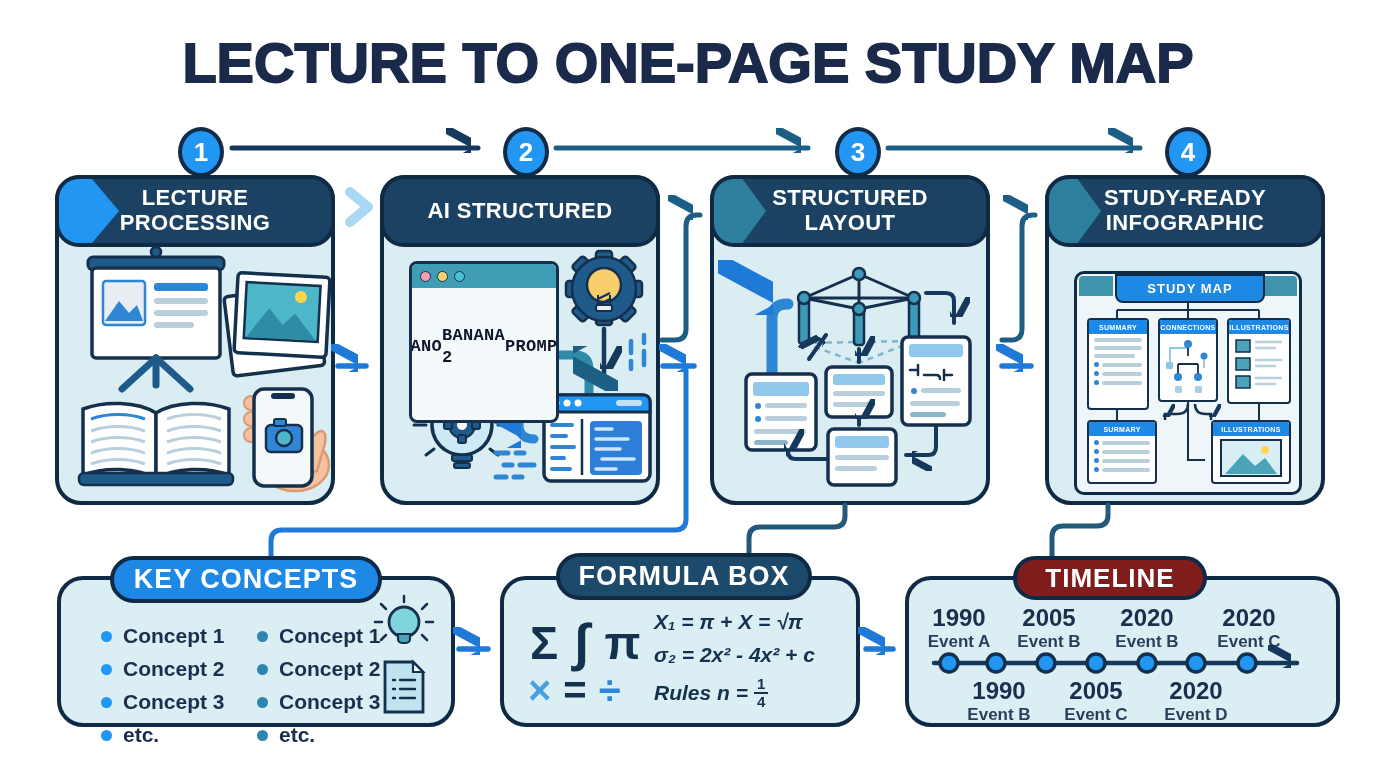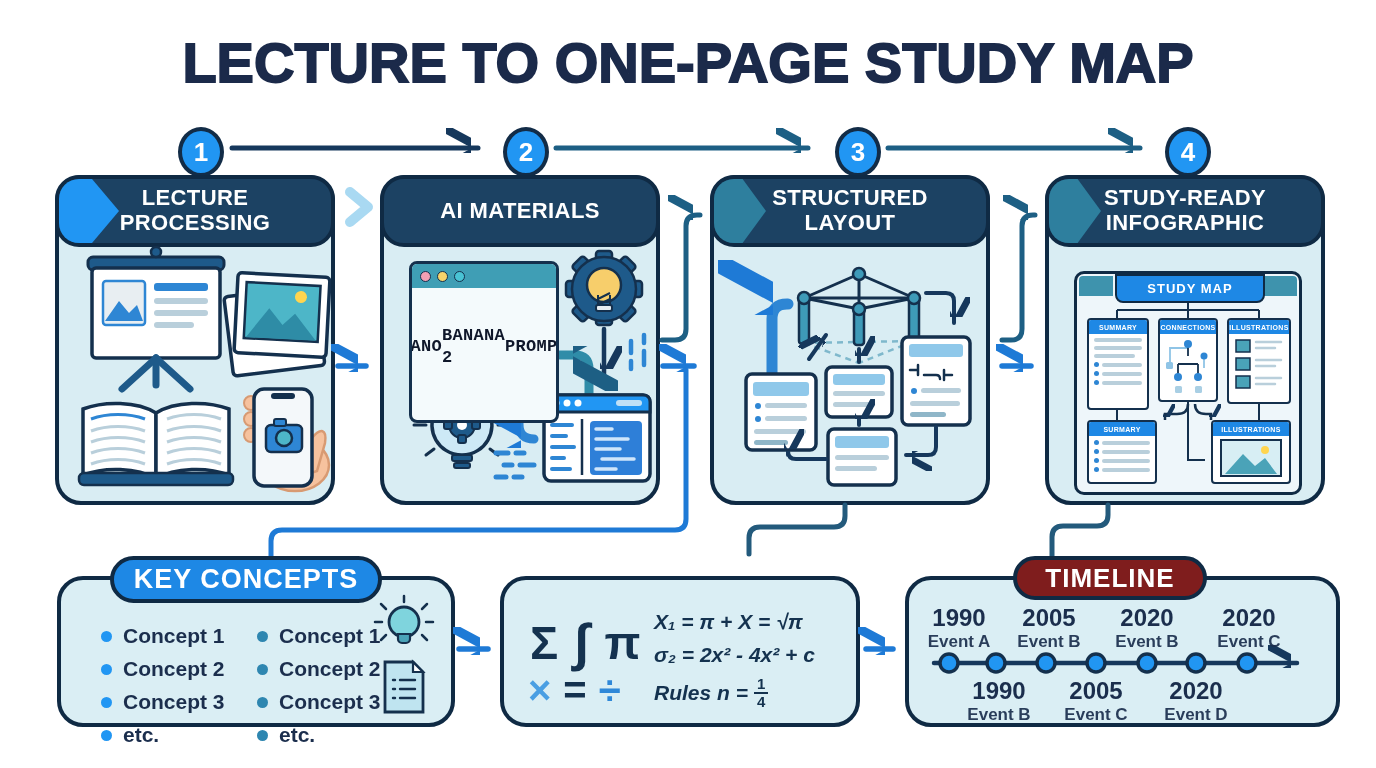--- a/index.html
+++ b/index.html
@@ -182,21 +182,21 @@
         <rect x="212" y="150" width="24" height="6" rx="3" fill="#14304d"></rect>
         <rect x="207" y="182" width="36" height="27" rx="5" fill="#2e86d4" stroke="#14304d" stroke-width="2.5"></rect>
         <rect x="215" y="176" width="12" height="7" rx="2" fill="#2e86d4" stroke="#14304d" stroke-width="2"></rect>
         <circle cx="225" cy="195" r="8" fill="#4db6c8" stroke="#14304d" stroke-width="2.5"></circle>
       </g>
     </svg>
   </div>
 
   <div class="panel" style="left:380px;top:175px;">
     <div class="panel-header">
-      <span class="label">AI MATERIALS</span>
+      <span class="label">AI STRUCTURED</span>
     </div>
     <svg class="illus" width="272" height="252" viewBox="0 0 272 252">
 
       <g>
         <g fill="#1e5a8a" stroke="#14304d" stroke-width="2.5">
           <rect x="212" y="8" width="16" height="14" rx="3"></rect>
             <rect x="212" y="68" width="16" height="14" rx="3"></rect>
           <rect x="182" y="38" width="14" height="16" rx="3"></rect>
             <rect x="244" y="38" width="14" height="16" rx="3"></rect>
           <rect x="190" y="16" width="16" height="14" rx="3" transform="rotate(-45 198 23)"></rect>
@@ -533,20 +533,23 @@
             <line x1="31" y1="86" x2="46" y2="86"></line>
           <line x1="24" y1="95" x2="26" y2="95"></line>
             <line x1="31" y1="95" x2="46" y2="95"></line>
           <line x1="24" y1="104" x2="26" y2="104"></line>
             <line x1="31" y1="104" x2="46" y2="104"></line>
         </g>
       </g>
     </svg>
   </div>
 
+  <div class="pill dark" style="left:556px;top:553px;width:256px;">
+    <span>FORMULA BOX</span>
+  </div>
   <div class="bbox" style="left:500px;width:360px;">
     <div class="sym-row1">
       <span>Σ</span>
         <span style="font-size:52px;">∫</span>
         <span>π</span>
     </div>
     <div class="sym-row2">
       <span class="sym-x">×</span>
       <span class="sym-eq">=</span>
       <span class="sym-div">÷</span>

